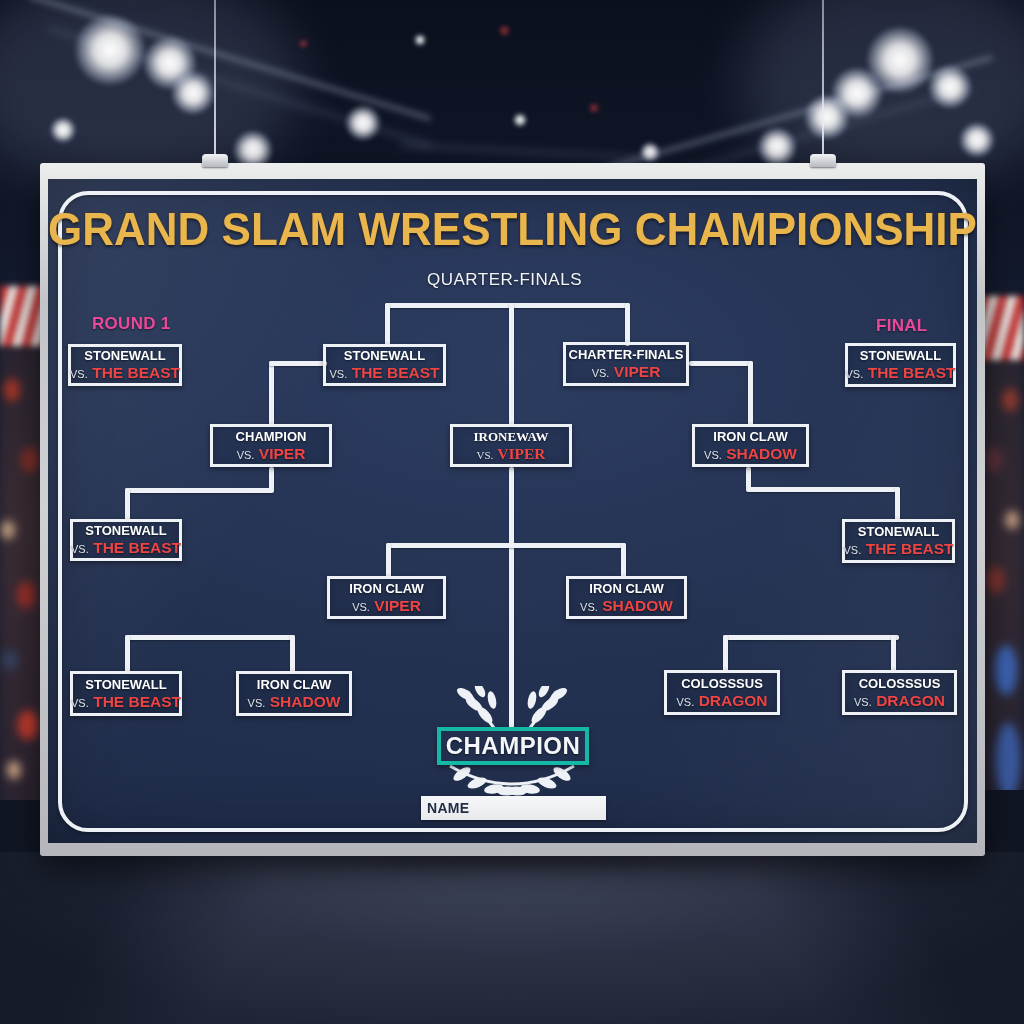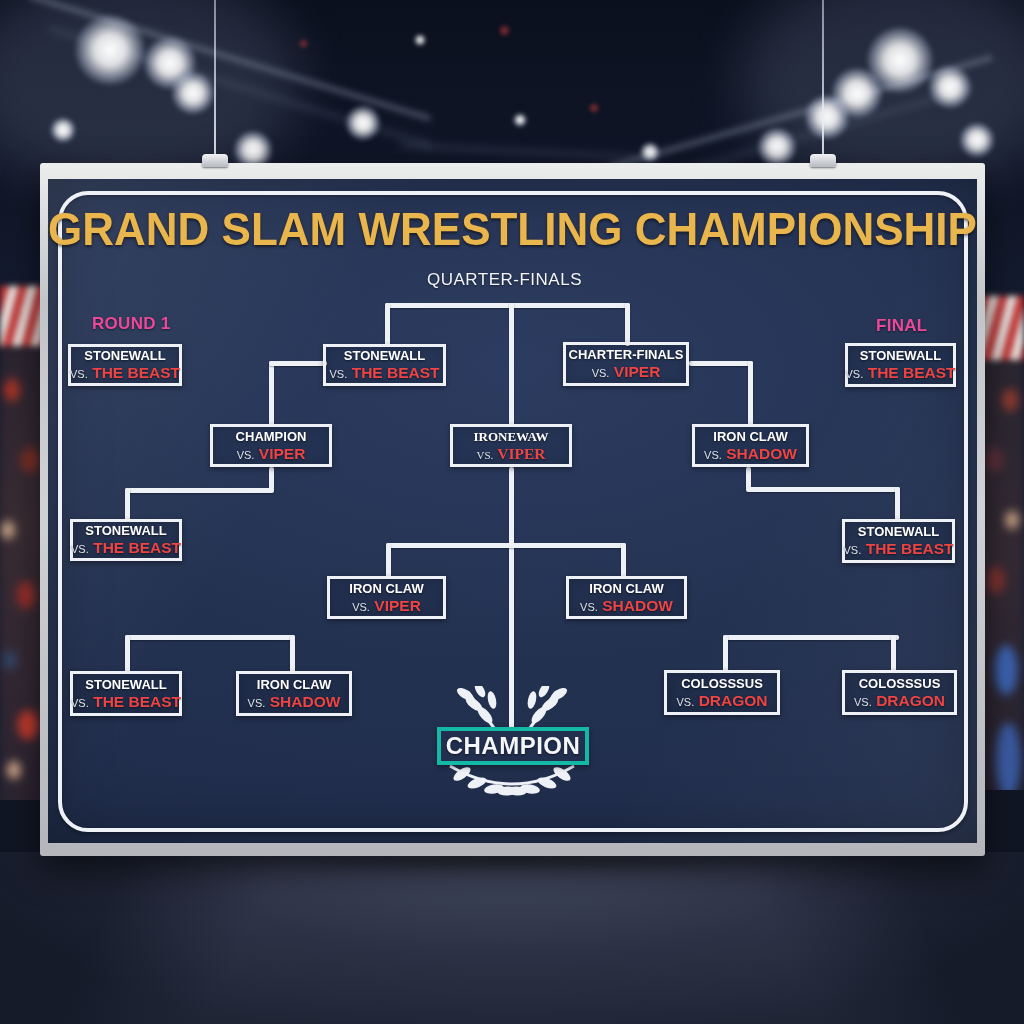--- a/index.html
+++ b/index.html
@@ -272,14 +272,15 @@
         <ellipse cx="108" cy="103" rx="4.5" ry="10" transform="rotate(-80 108 103)"></ellipse>
         <ellipse cx="125" cy="97" rx="4.5" ry="10" transform="rotate(-68 125 97)"></ellipse>
         <ellipse cx="140" cy="88" rx="4.5" ry="10" transform="rotate(-55 140 88)"></ellipse>
       </g>
     </svg>
 
     <div class="champ">
       <span>CHAMPION</span>
     </div>
 
+    <div class="namebar">NAME</div>
   </div>
 </div>
 
 </body></html>

